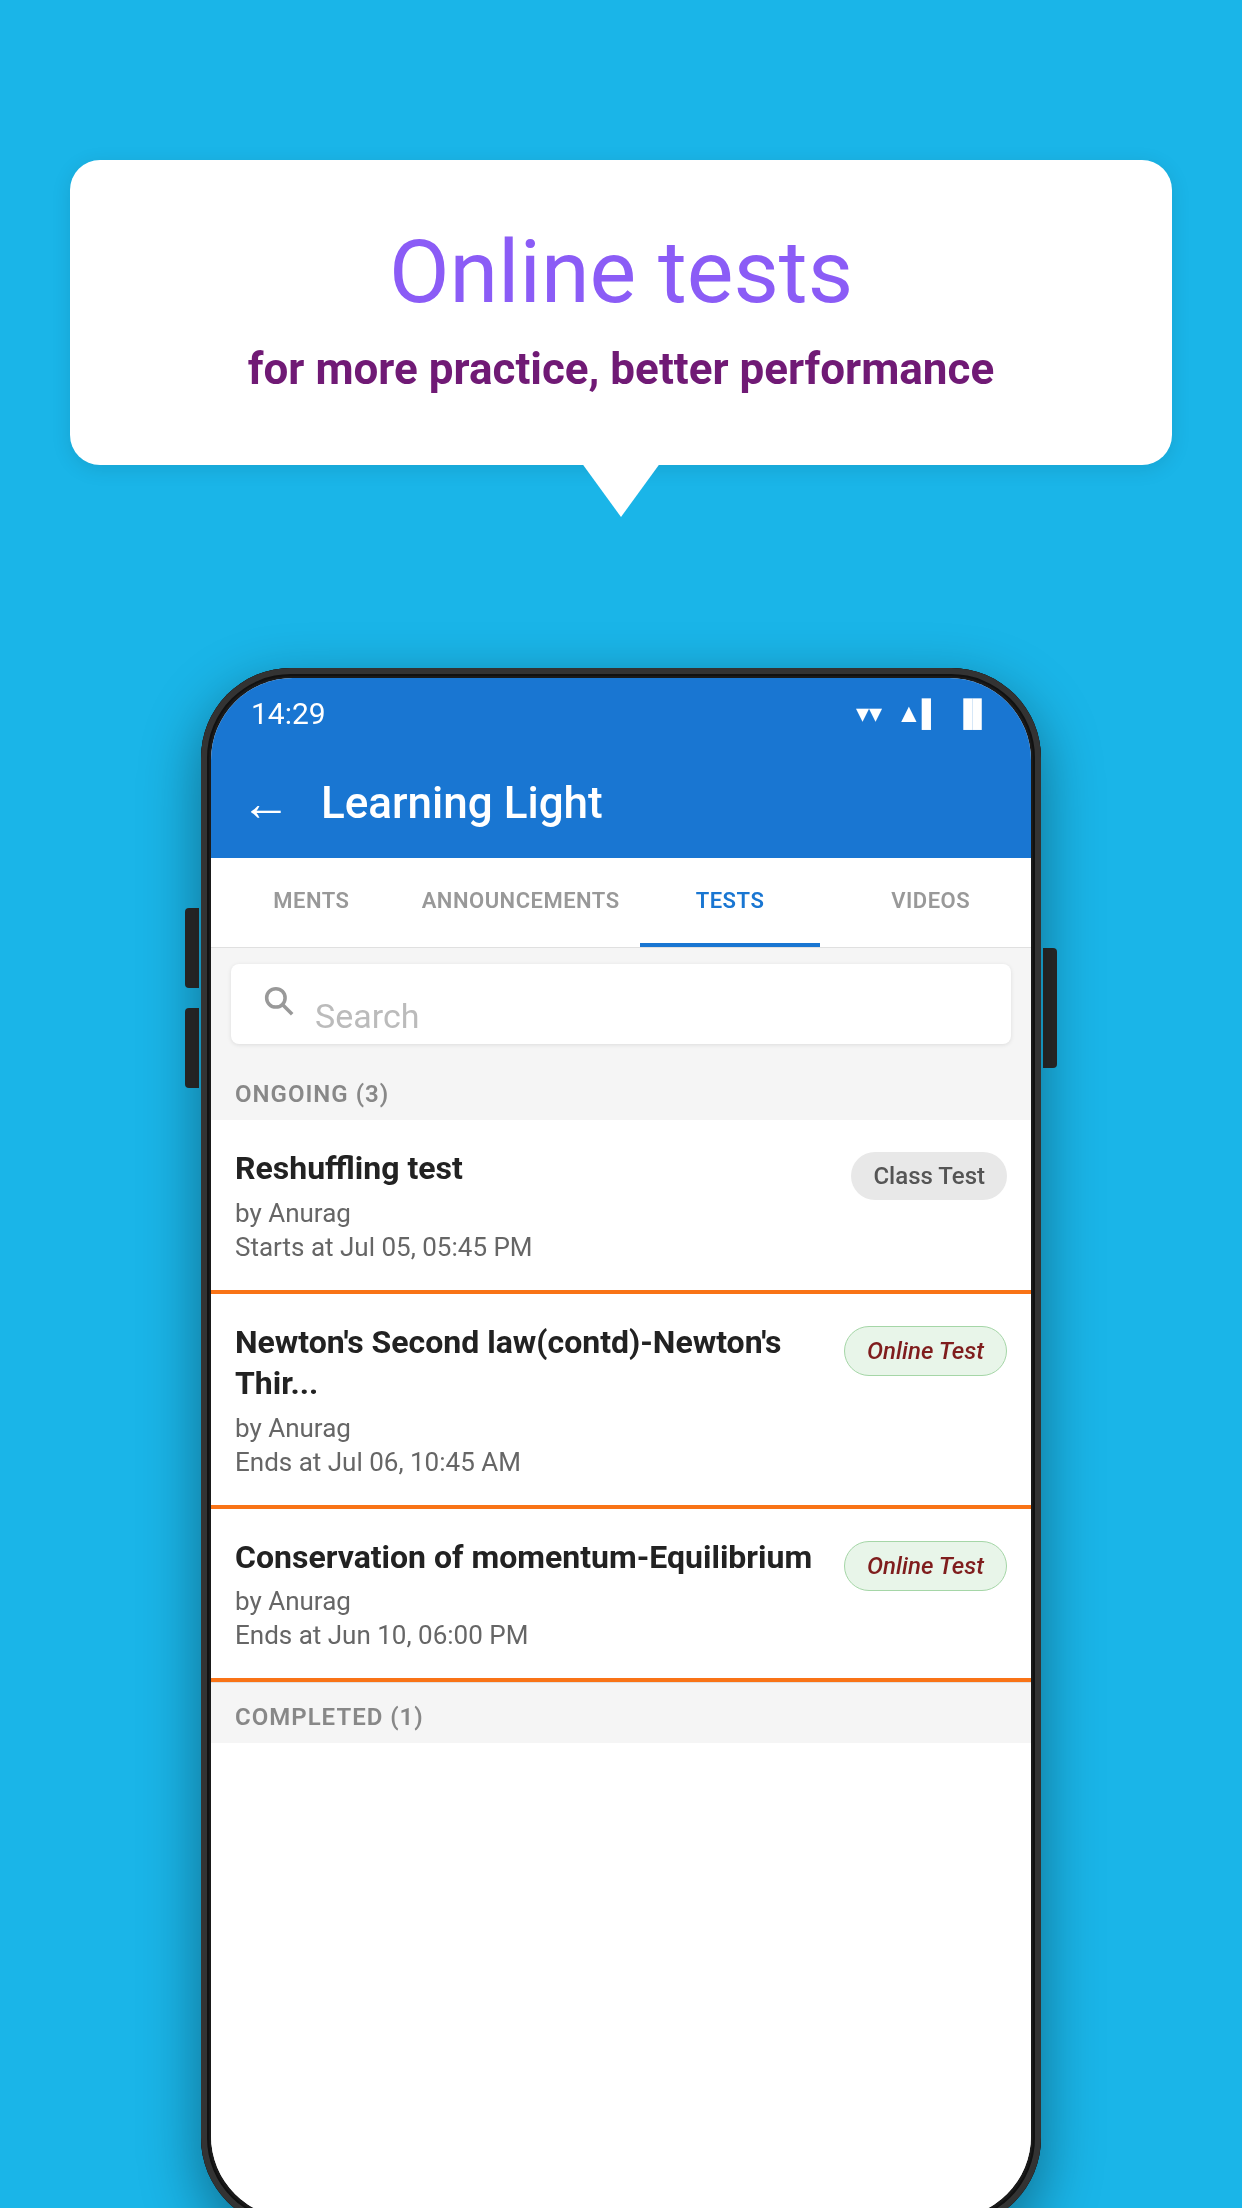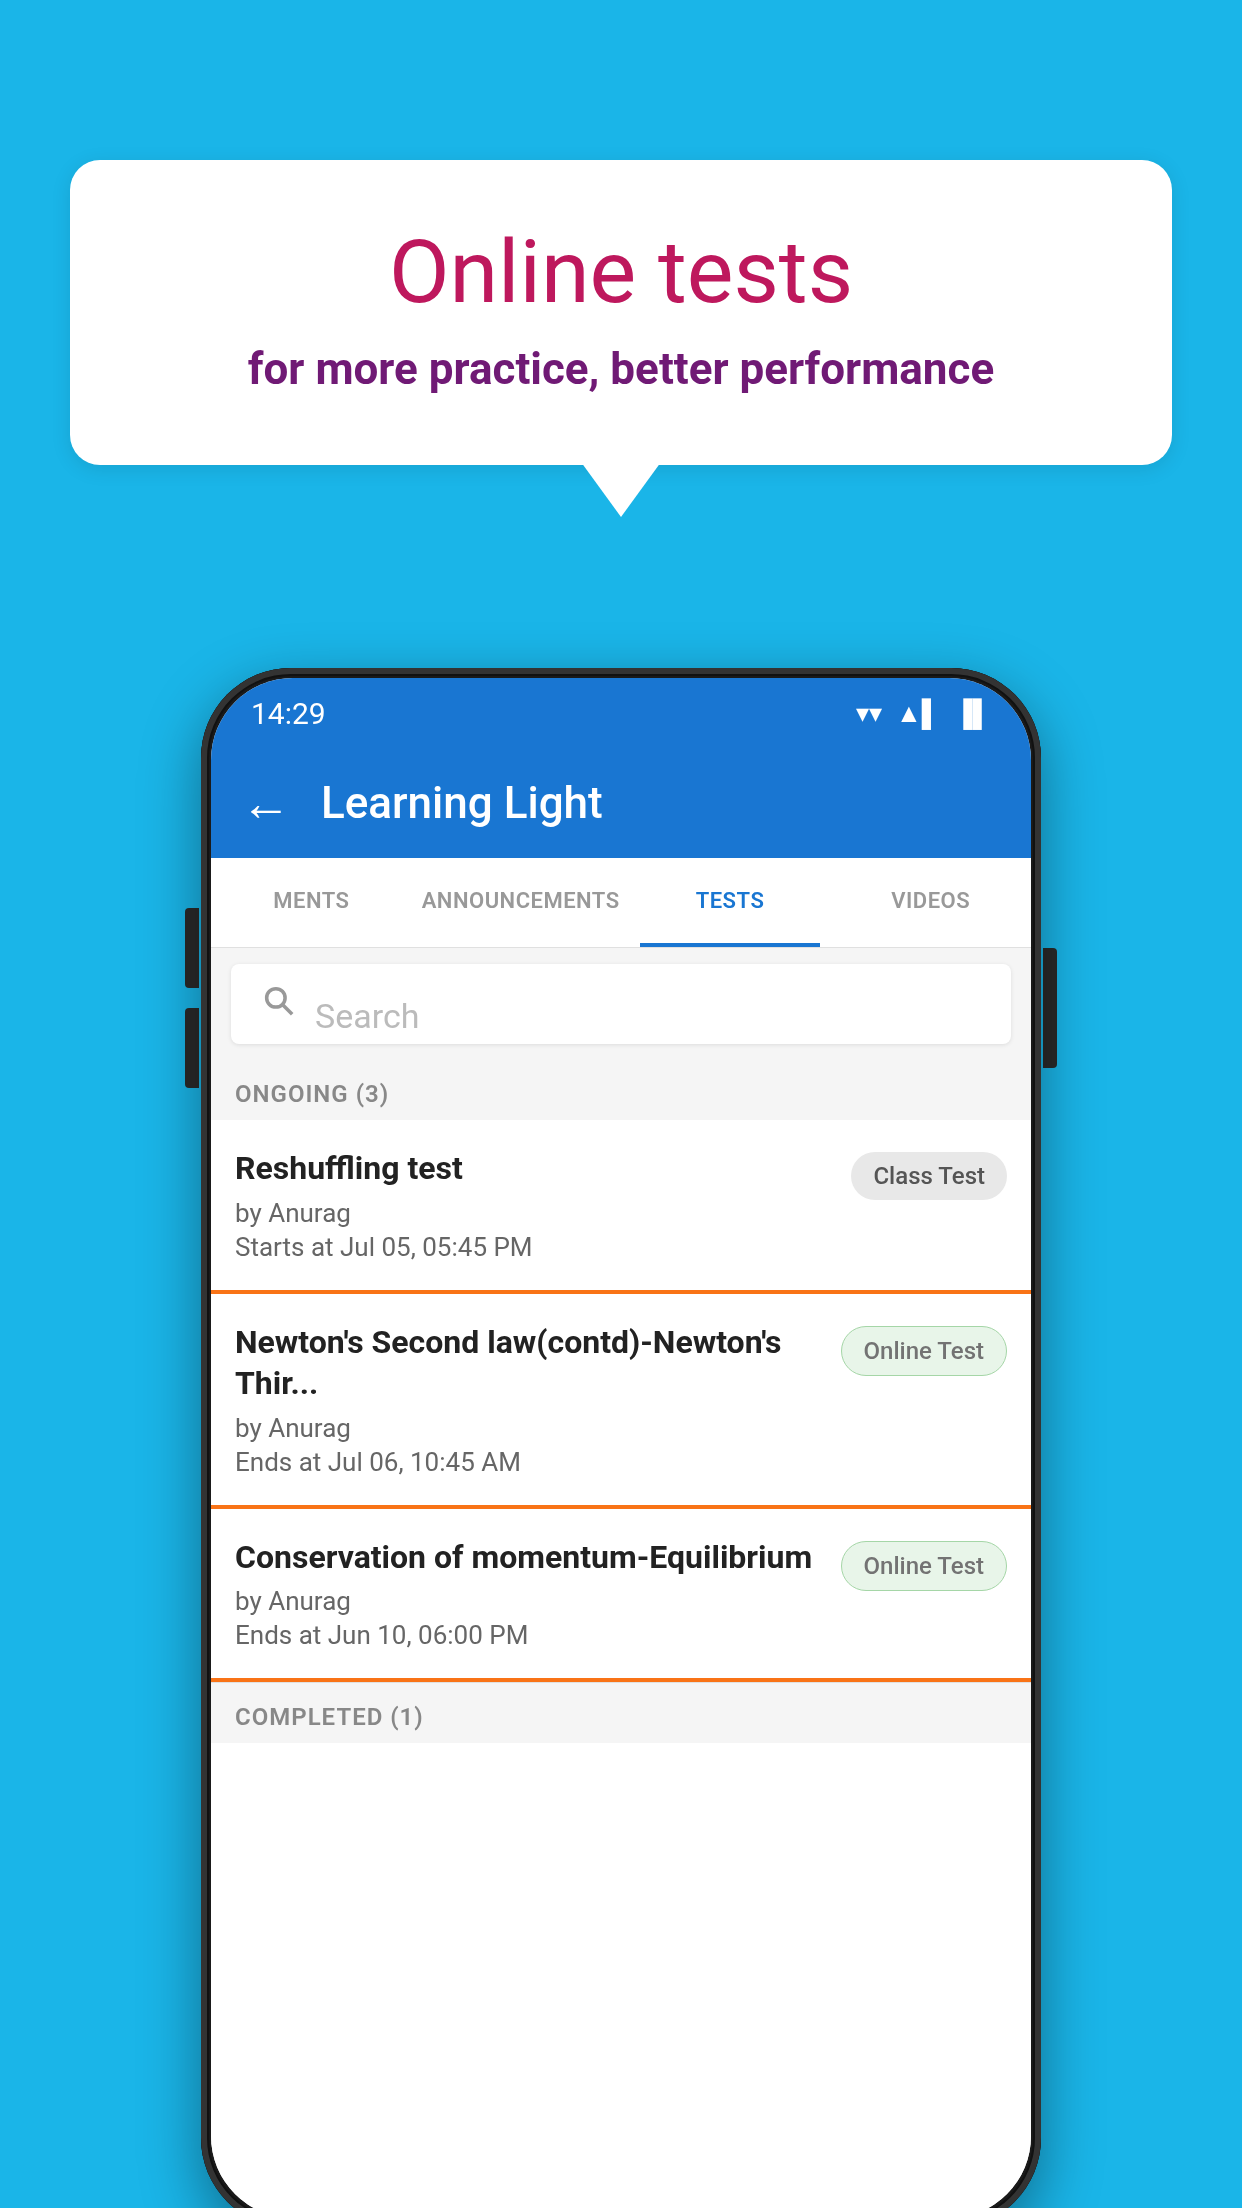--- a/index.html
+++ b/index.html
@@ -30,21 +30,21 @@
       position: absolute;
       bottom: -52px;
       left: 50%;
       transform: translateX(-50%);
       border-left: 40px solid transparent;
       border-right: 40px solid transparent;
       border-top: 55px solid #fff;
     }
     .speech-bubble h1 {
       font-size: 88px;
-      color: #be185d;
+      color: #8b5cf6;
       font-weight: 400;
       margin-bottom: 20px;
     }
     .speech-bubble p {
       font-size: 44px;
       color: #701a75;
       font-weight: 700;
     }
 
     
@@ -288,22 +288,23 @@
       white-space: nowrap;
       flex-shrink: 0;
       margin-top: 4px;
     }
     .badge-class {
       background: #e8e8e8;
       color: #555;
     }
     .badge-online {
       background: #e8f5e9;
-      color: #737373;
+      color: #7f1d1d;
       border: 1.5px solid #a5d6a7;
+      font-style: italic;
     }
 
     
     .completed-header {
       padding: 20px 24px 12px;
       background: #f5f5f5;
       border-top: 1px solid #e0e0e0;
     }
     .completed-label {
       font-size: 24px;

